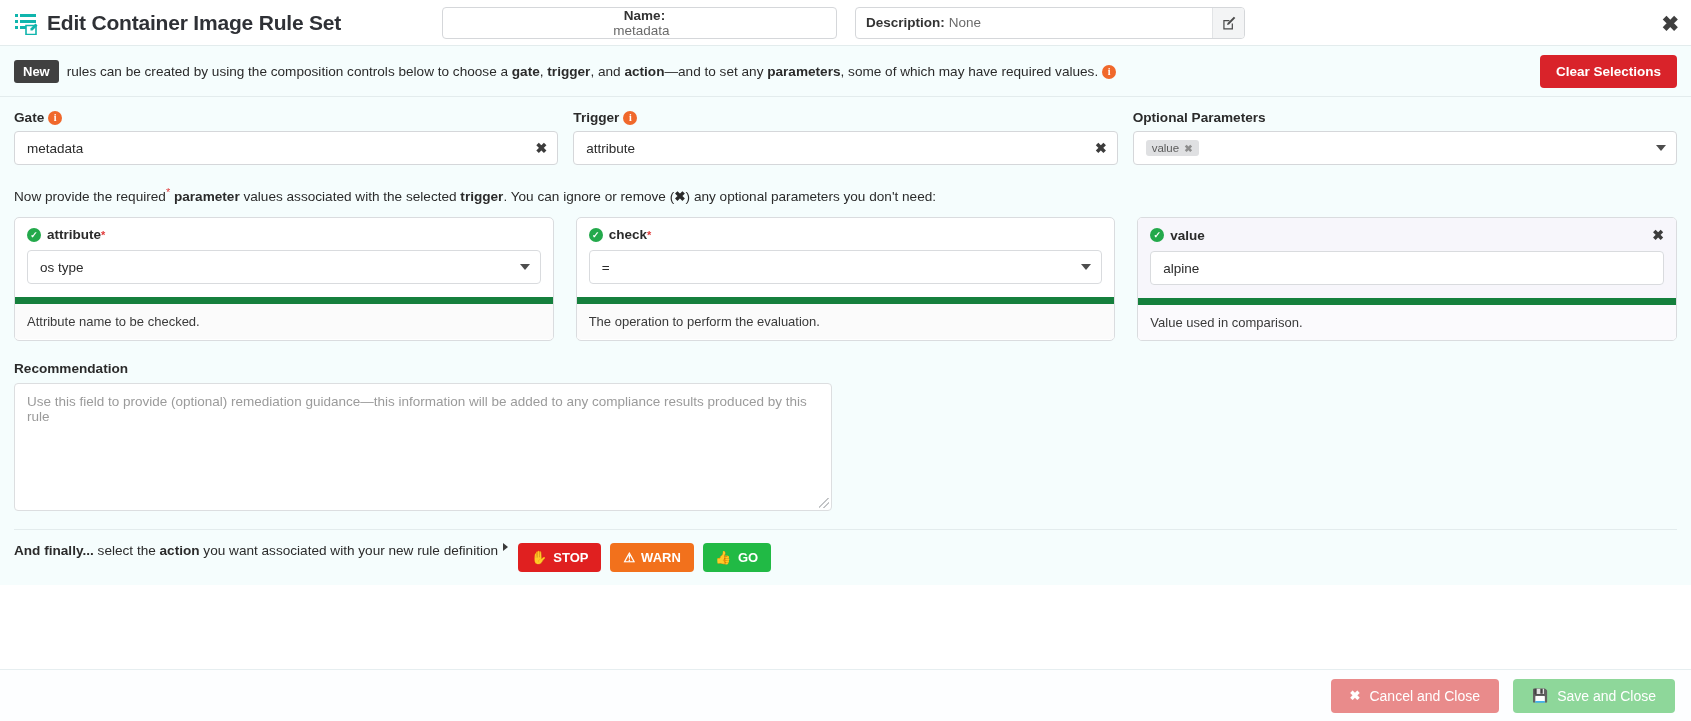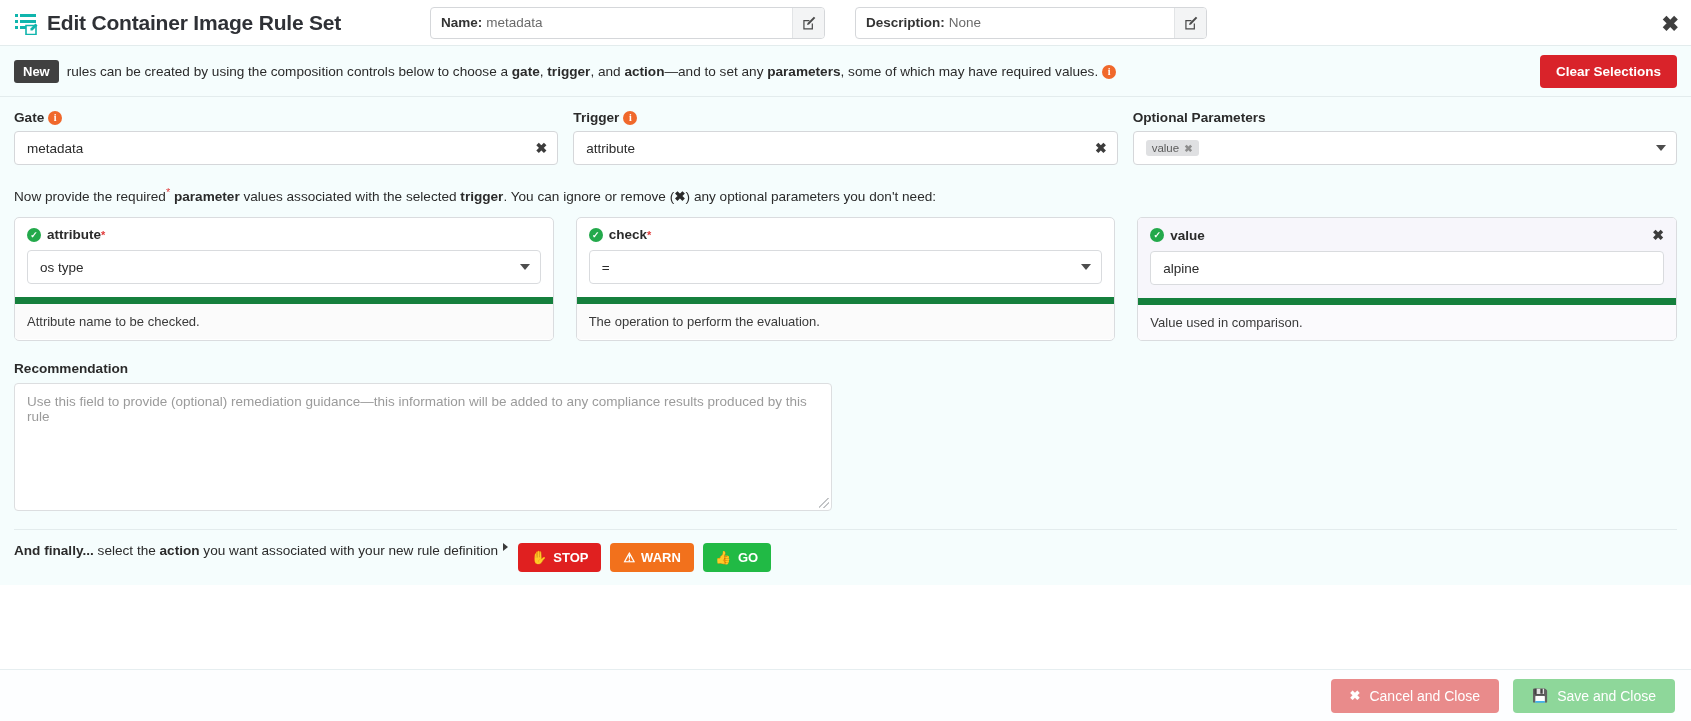--- a/index.html
+++ b/index.html
@@ -45,22 +45,22 @@
   .field-box .fb-value { padding-left: 4px; color:#6a6a6a; }
   .field-box .fb-edit {
     margin-left: auto;
     width: 32px;
     height: 100%;
     border-left: 1px solid #e2e4e6;
     background: #f3f4f5;
     display: flex; align-items: center; justify-content: center;
     cursor: pointer;
   }
-  #name-field { left: 430px; width: 395px; }
-  #desc-field { left: 855px; width: 352px; text-align: center; }
+  #name-field { left: 442px; width: 395px; flex-direction: column; }
+  #desc-field { left: 855px; width: 390px; text-align: center; }
   .close-x {
     position: absolute;
     right: 12px; top: 50%; transform: translateY(-50%);
     font-size: 21px; line-height:1; color: #3f3f3f;
     cursor: pointer; font-weight: bold;
   }
 
   
   .banner {
     background: #f5fdfd;

